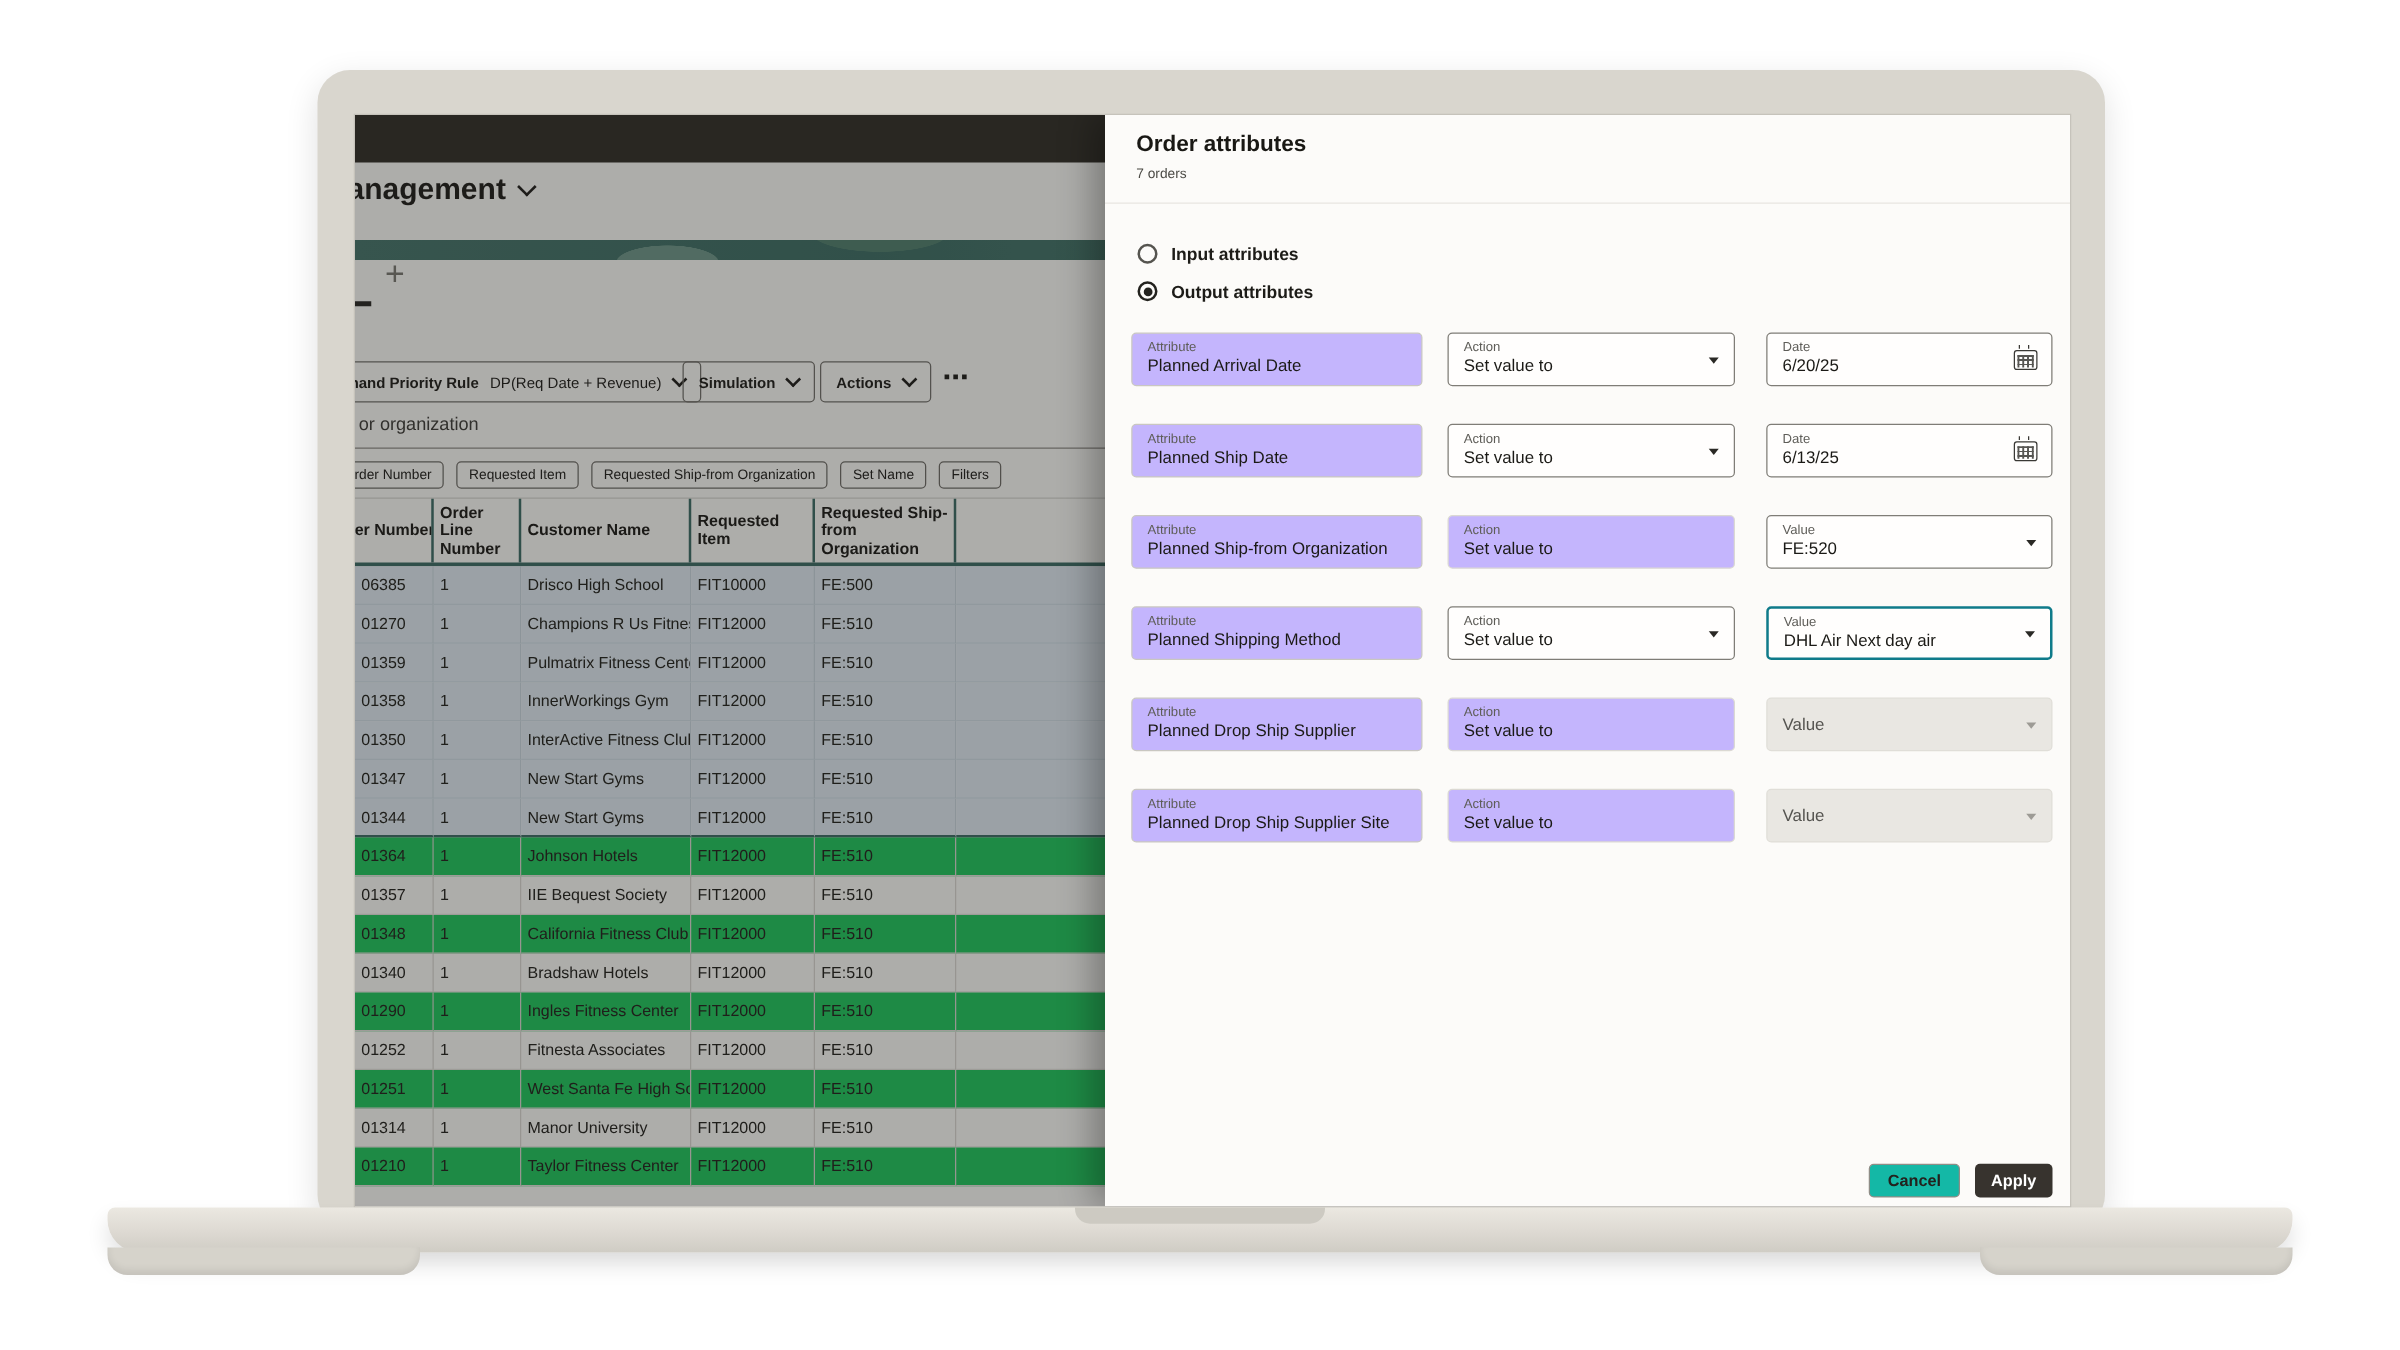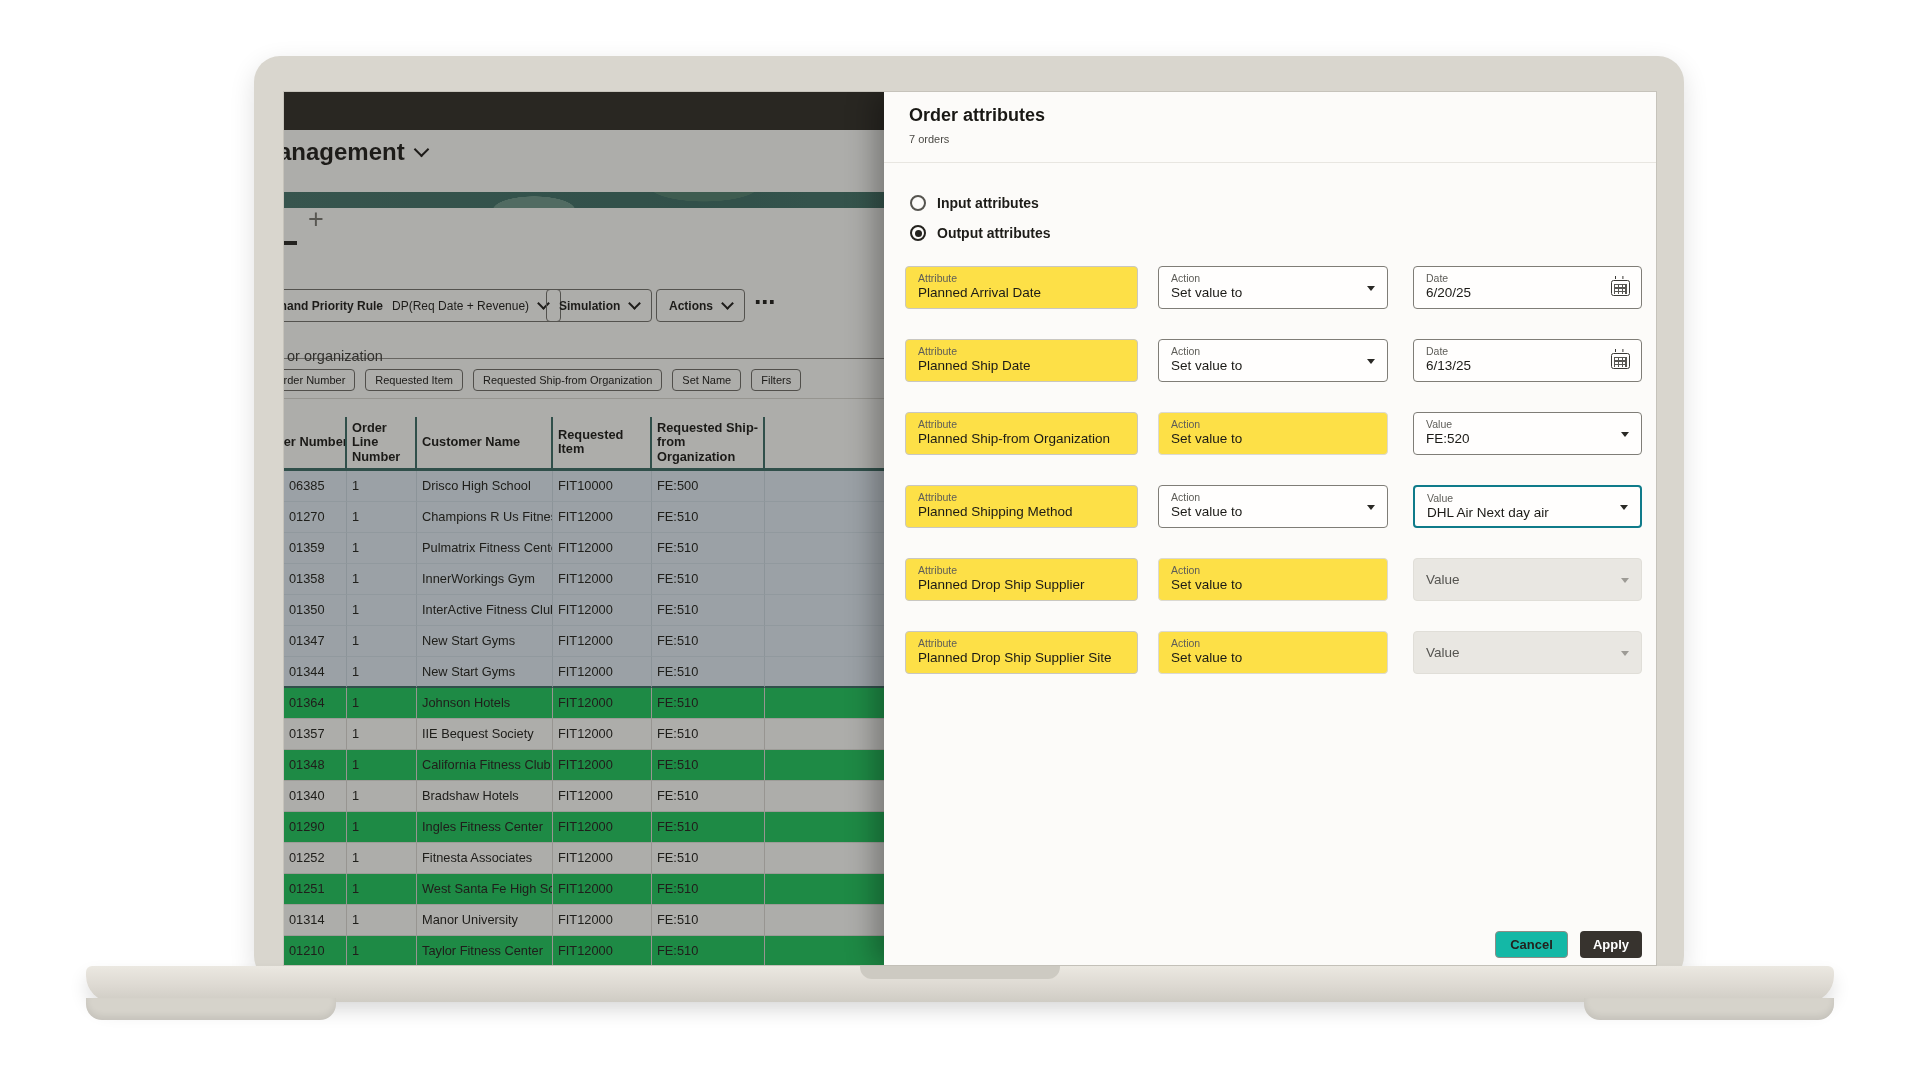--- a/index.html
+++ b/index.html
@@ -47,32 +47,32 @@
   .tb-btn{position:absolute;top:0;display:inline-flex;align-items:center;gap:7px;height:31px;
     border:1px solid #73716c;border-radius:4px;background:transparent;color:#201f1c;
     font-size:12px;padding:0 12px;white-space:nowrap;cursor:pointer;}
   .tb-btn .b{font-weight:700;} .tb-btn .v{font-weight:400;margin-left:2px;}
   .chev-s{width:7px;height:7px;border-left:2.2px solid #201f1c;border-bottom:2.2px solid #201f1c;
     transform:rotate(-45deg);margin-top:-4px;margin-left:3px;}
   .overflow{position:absolute;left:470px;top:1px;font-size:21px;font-weight:700;color:#201f1c;
     letter-spacing:1px;cursor:pointer;}
 
   .searchbar{position:absolute;left:0;top:232px;right:0;height:34px;border-bottom:1px solid #908e89;}
-  .searchbar span{position:absolute;left:3px;top:24px;font-size:14.5px;color:#3f3e3a;}
+  .searchbar span{position:absolute;left:3px;top:8px;font-size:14.5px;color:#3f3e3a;}
 
   .chips{position:absolute;left:0;top:277px;display:flex;gap:10px;align-items:center;}
   .chip{border:1px solid #6f6d68;border-radius:4px;padding:4px 9px;font-size:11px;color:#22211e;
     white-space:nowrap;cursor:pointer;}
   .chip-first{margin-left:-19px;}
 
   .tbl{position:absolute;left:0;top:306px;right:0;}
   .thead,.trow{display:grid;grid-template-columns:63px 70px 136px 99px 113px 1fr;}
   .thead{border-top:1px solid #d8d6d1;border-bottom:3px solid #3e6c66;}
   .th{font-size:12.8px;font-weight:700;color:#1d1c19;padding:4px 5px;display:flex;align-items:center;
-    border-right:2px solid #3e6c66;line-height:1.12;min-height:44px;box-sizing:border-box;overflow:hidden;margin-top:18px;}
+    border-right:2px solid #3e6c66;line-height:1.12;min-height:44px;box-sizing:border-box;overflow:hidden;}
   .th:last-child{border-right:none;}
   .th .clip{margin-left:-28px;white-space:nowrap;}
   .trow{height:31px;}
   .td{font-size:12.8px;color:#24231f;padding:0 5px;display:flex;align-items:center;
     border-right:1px solid #d9d7d2;border-bottom:1px solid #e3e1dc;overflow:hidden;white-space:nowrap;}
   .td:last-child{border-right:none;}
   .trow.alt .td{background:#22c55e;}
   .trow.sel .td{background:#dfe9f1;border-right-color:#c9d5de;border-bottom-color:#d0dce5;}
   .trow.sel-last .td{border-bottom:2px solid #3e6c66;}
 
@@ -88,21 +88,21 @@
   .radio{display:flex;align-items:center;gap:11px;padding:0 16px 0 26px;height:30px;cursor:pointer;}
   .rdot{width:16px;height:16px;border:2px solid #55544f;border-radius:50%;box-sizing:border-box;position:relative;flex:0 0 auto;}
   .rdot.on{border-color:#23221e;}
   .rdot.on::after{content:"";position:absolute;left:50%;top:50%;width:7px;height:7px;margin:-3.5px 0 0 -3.5px;
     border-radius:50%;background:#23221e;}
   .rlabel{font-size:14px;font-weight:700;color:#1d1c18;}
 
   .frows{position:absolute;left:0;top:174px;right:0;}
   .frow{position:relative;height:43px;margin-bottom:30px;}
   .fbox{position:absolute;top:0;height:43px;box-sizing:border-box;border:1px solid #c9c7c1;
-    border-radius:4px;background:#fde047;padding:5px 12px 0;overflow:hidden;}
+    border-radius:4px;background:#c4b5fd;padding:5px 12px 0;overflow:hidden;}
   .fbox .flabel{font-size:10.5px;color:#5e5d58;line-height:1.15;white-space:nowrap;}
   .fbox .fvalue{font-size:13.5px;color:#1b1a16;line-height:1.25;margin-top:1px;white-space:nowrap;}
   .attr-box{left:21px;width:233px;}
   .action-box{left:274px;width:230px;}
   .value-box{left:529px;width:229px;}
   .fbox.editable{border-color:#7f7d77;background:#fffefd;}
   .fbox.readonly{border-color:#dbd9d3;}
   .fbox.focused{border:2.5px solid #0f7b8a;}
   .fbox.disabled{background:#e9e7e2;border-color:#e0ded8;display:flex;align-items:center;padding:0 12px;}
   .fbox.disabled .flabel{font-size:13.5px;color:#555450;}

